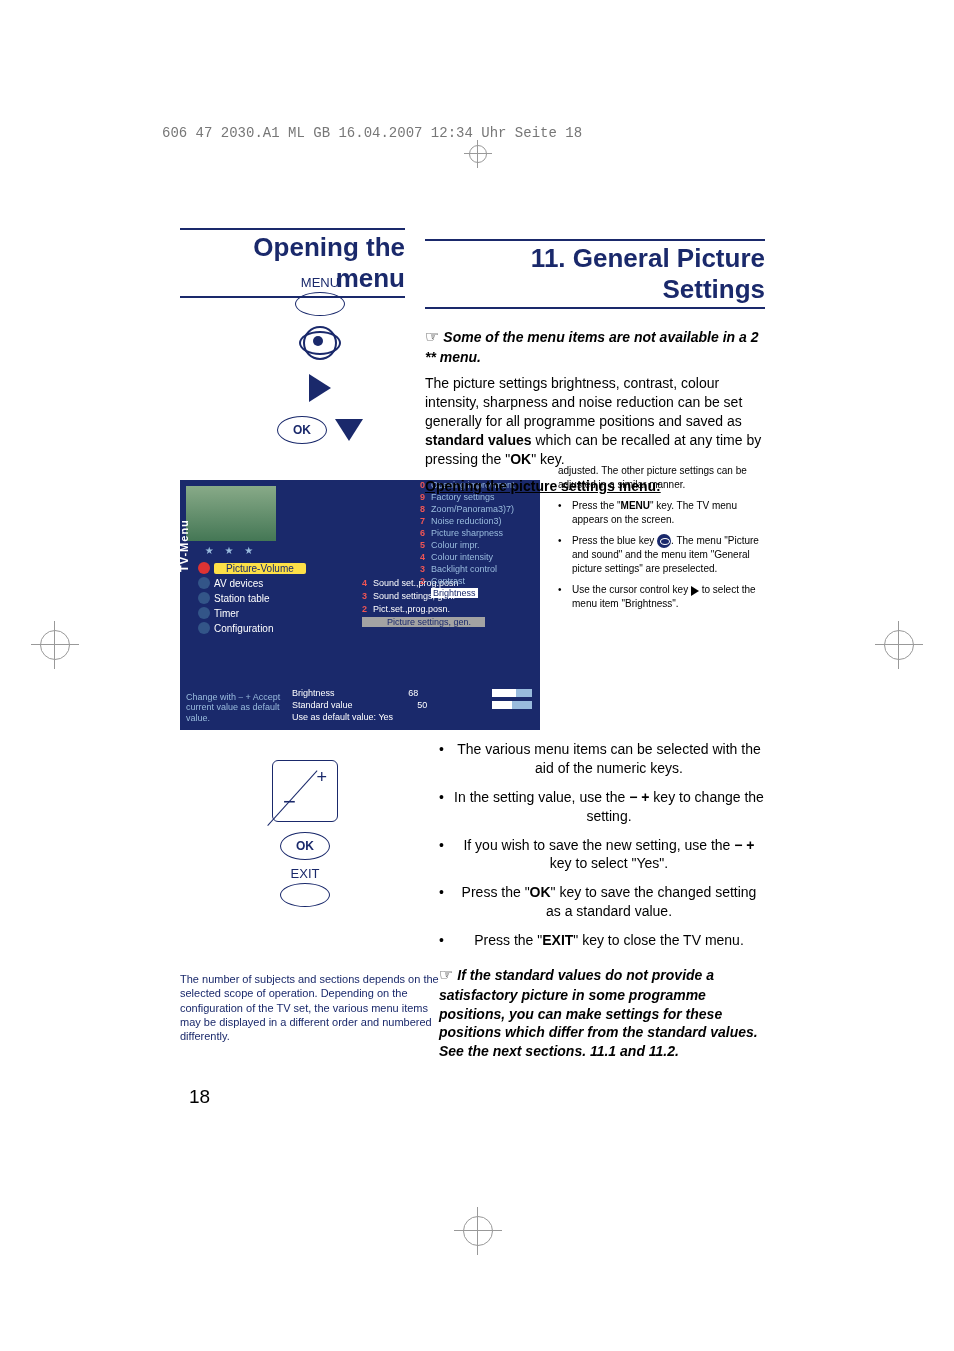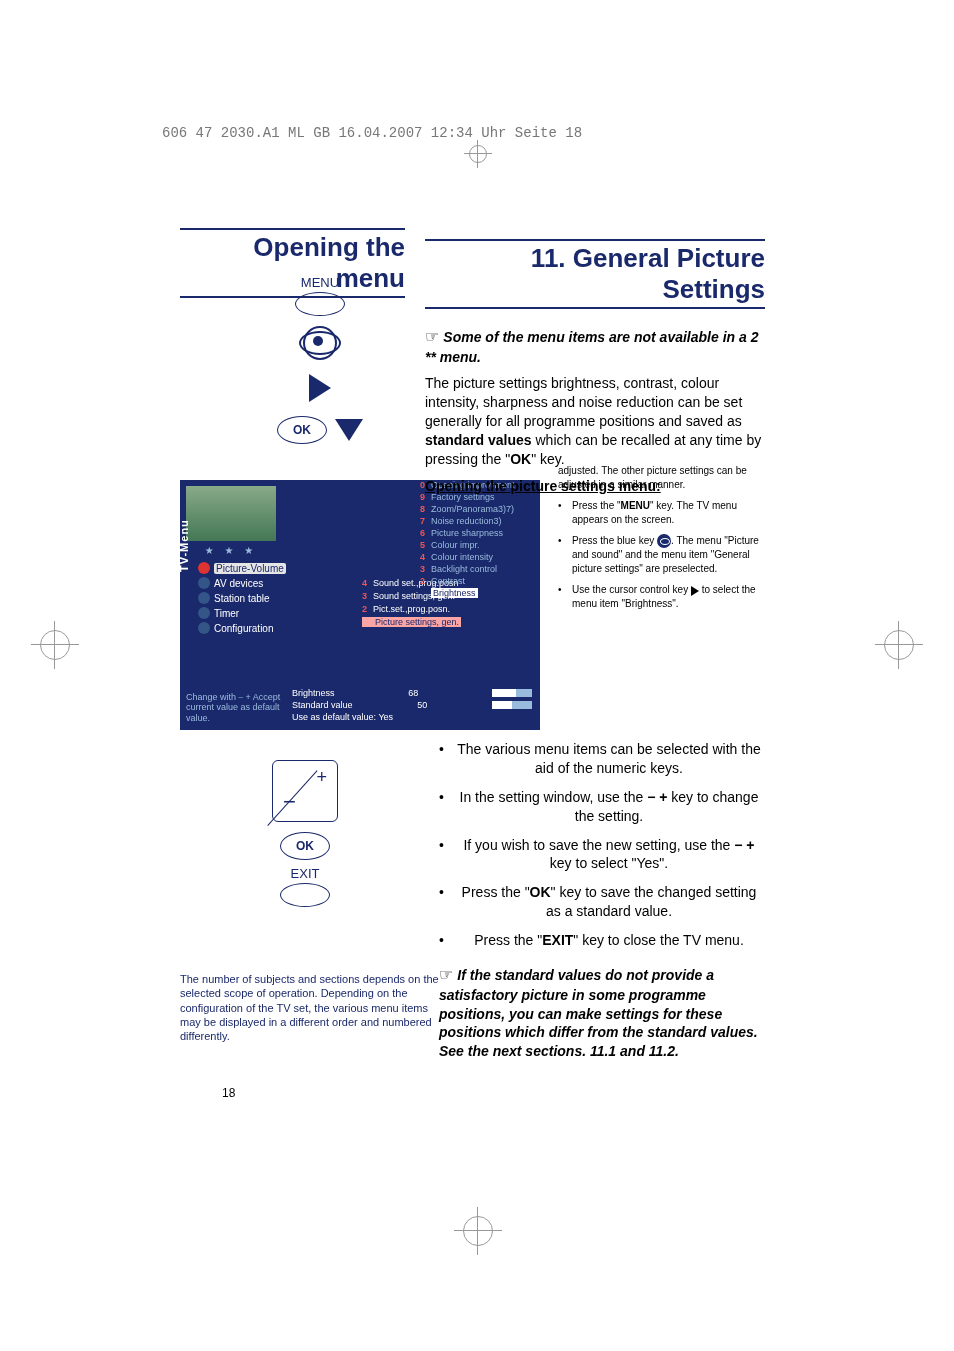--- a/index.html
+++ b/index.html
@@ -263,21 +263,21 @@
   .tv-rows {
     margin-top: 2px;
   }
   .tv-row {
     display: flex;
     align-items: center;
     gap: 4px;
     margin-bottom: 3px;
     font-size: 10px;
   }
-  .tv-row.sel .row-label { color: #1a296b; background: #e5e5e5; border-radius: 2px; padding: 0 2px; }
+  .tv-row.sel .row-label { color: #1a296b; background: #fde047; border-radius: 2px; padding: 0 12px; }
   .dot {
     width: 12px;
     height: 12px;
     border-radius: 50%;
     background: #358;
   }
   .dot-a { background: #d33; }
   .tv-side-label {
     position: absolute;
     left: -2px;
@@ -298,21 +298,21 @@
     display: flex;
     align-items: center;
     gap: 3px;
     margin-bottom: 3px;
   }
   .mid-num {
     color: #e55;
     font-weight: bold;
     width: 8px;
   }
-  .mid-item.sel { background: #fca5a5; color: #1a296b; padding: 0 2px; }
+  .mid-item.sel { background: #a3a3a3; color: #1a296b; padding: 0 14px; }
   .right-col {
     position: absolute;
     left: 240px;
     top: 0px;
     font-size: 9px;
   }
   .r-item {
     display: flex;
     align-items: center;
     gap: 3px;
@@ -449,22 +449,22 @@
     top: 972px;
     left: 180px;
     width: 260px;
     font-size: 11px;
     color: #1a296b;
     line-height: 1.3;
   }
   .page-num {
     position: absolute;
     top: 1086px;
-    left: 222px;
-    font-size: 12px;
+    left: 189px;
+    font-size: 19px;
   }
 </style>
 </head>
 <body>
 
 <div class="page">
 
   <div class="header-line">606 47 2030.A1  ML GB  16.04.2007  12:34 Uhr  Seite 18</div>
 
   <div class="reg-top"></div>
@@ -628,21 +628,21 @@
     <ul>
       <li><span>Press the "</span><b>MENU</b><span>" key. The TV menu appears on the screen.</span></li>
       <li><span>Press the blue key </span><span class="blue-dot-inline"></span><span>. The menu "Picture and sound" and the menu item "General picture settings" are preselected.</span></li>
       <li><span>Use the cursor control key </span><span class="arrow-inline"></span><span> to select the menu item "Brightness".</span></li>
     </ul>
   </div>
 
   <div class="wide-col">
     <ul>
       <li>The various menu items can be selected with the aid of the numeric keys.</li>
-      <li><span>In the setting window, use the </span><b>− +</b><span> key to change the setting.</span></li>
+      <li><span>In the setting value, use the </span><b>− +</b><span> key to change the setting.</span></li>
       <li><span>If you wish to save the new setting, use the </span><b>− +</b><span> key to select "Yes".</span></li>
       <li><span>Press the "</span><b>OK</b><span>" key to save the changed setting as a standard value.</span></li>
       <li><span>Press the "</span><b>EXIT</b><span>" key to close the TV menu.</span></li>
     </ul>
     <p style="padding-left:14px;"><span class="hand">☞</span><span class="ital">If the standard values do not provide a satisfactory picture in some programme positions, you can make settings for these positions which differ from the standard values. See the next sections. 11.1 and 11.2.</span></p>
   </div>
 
 </div>
 
 </body></html>

